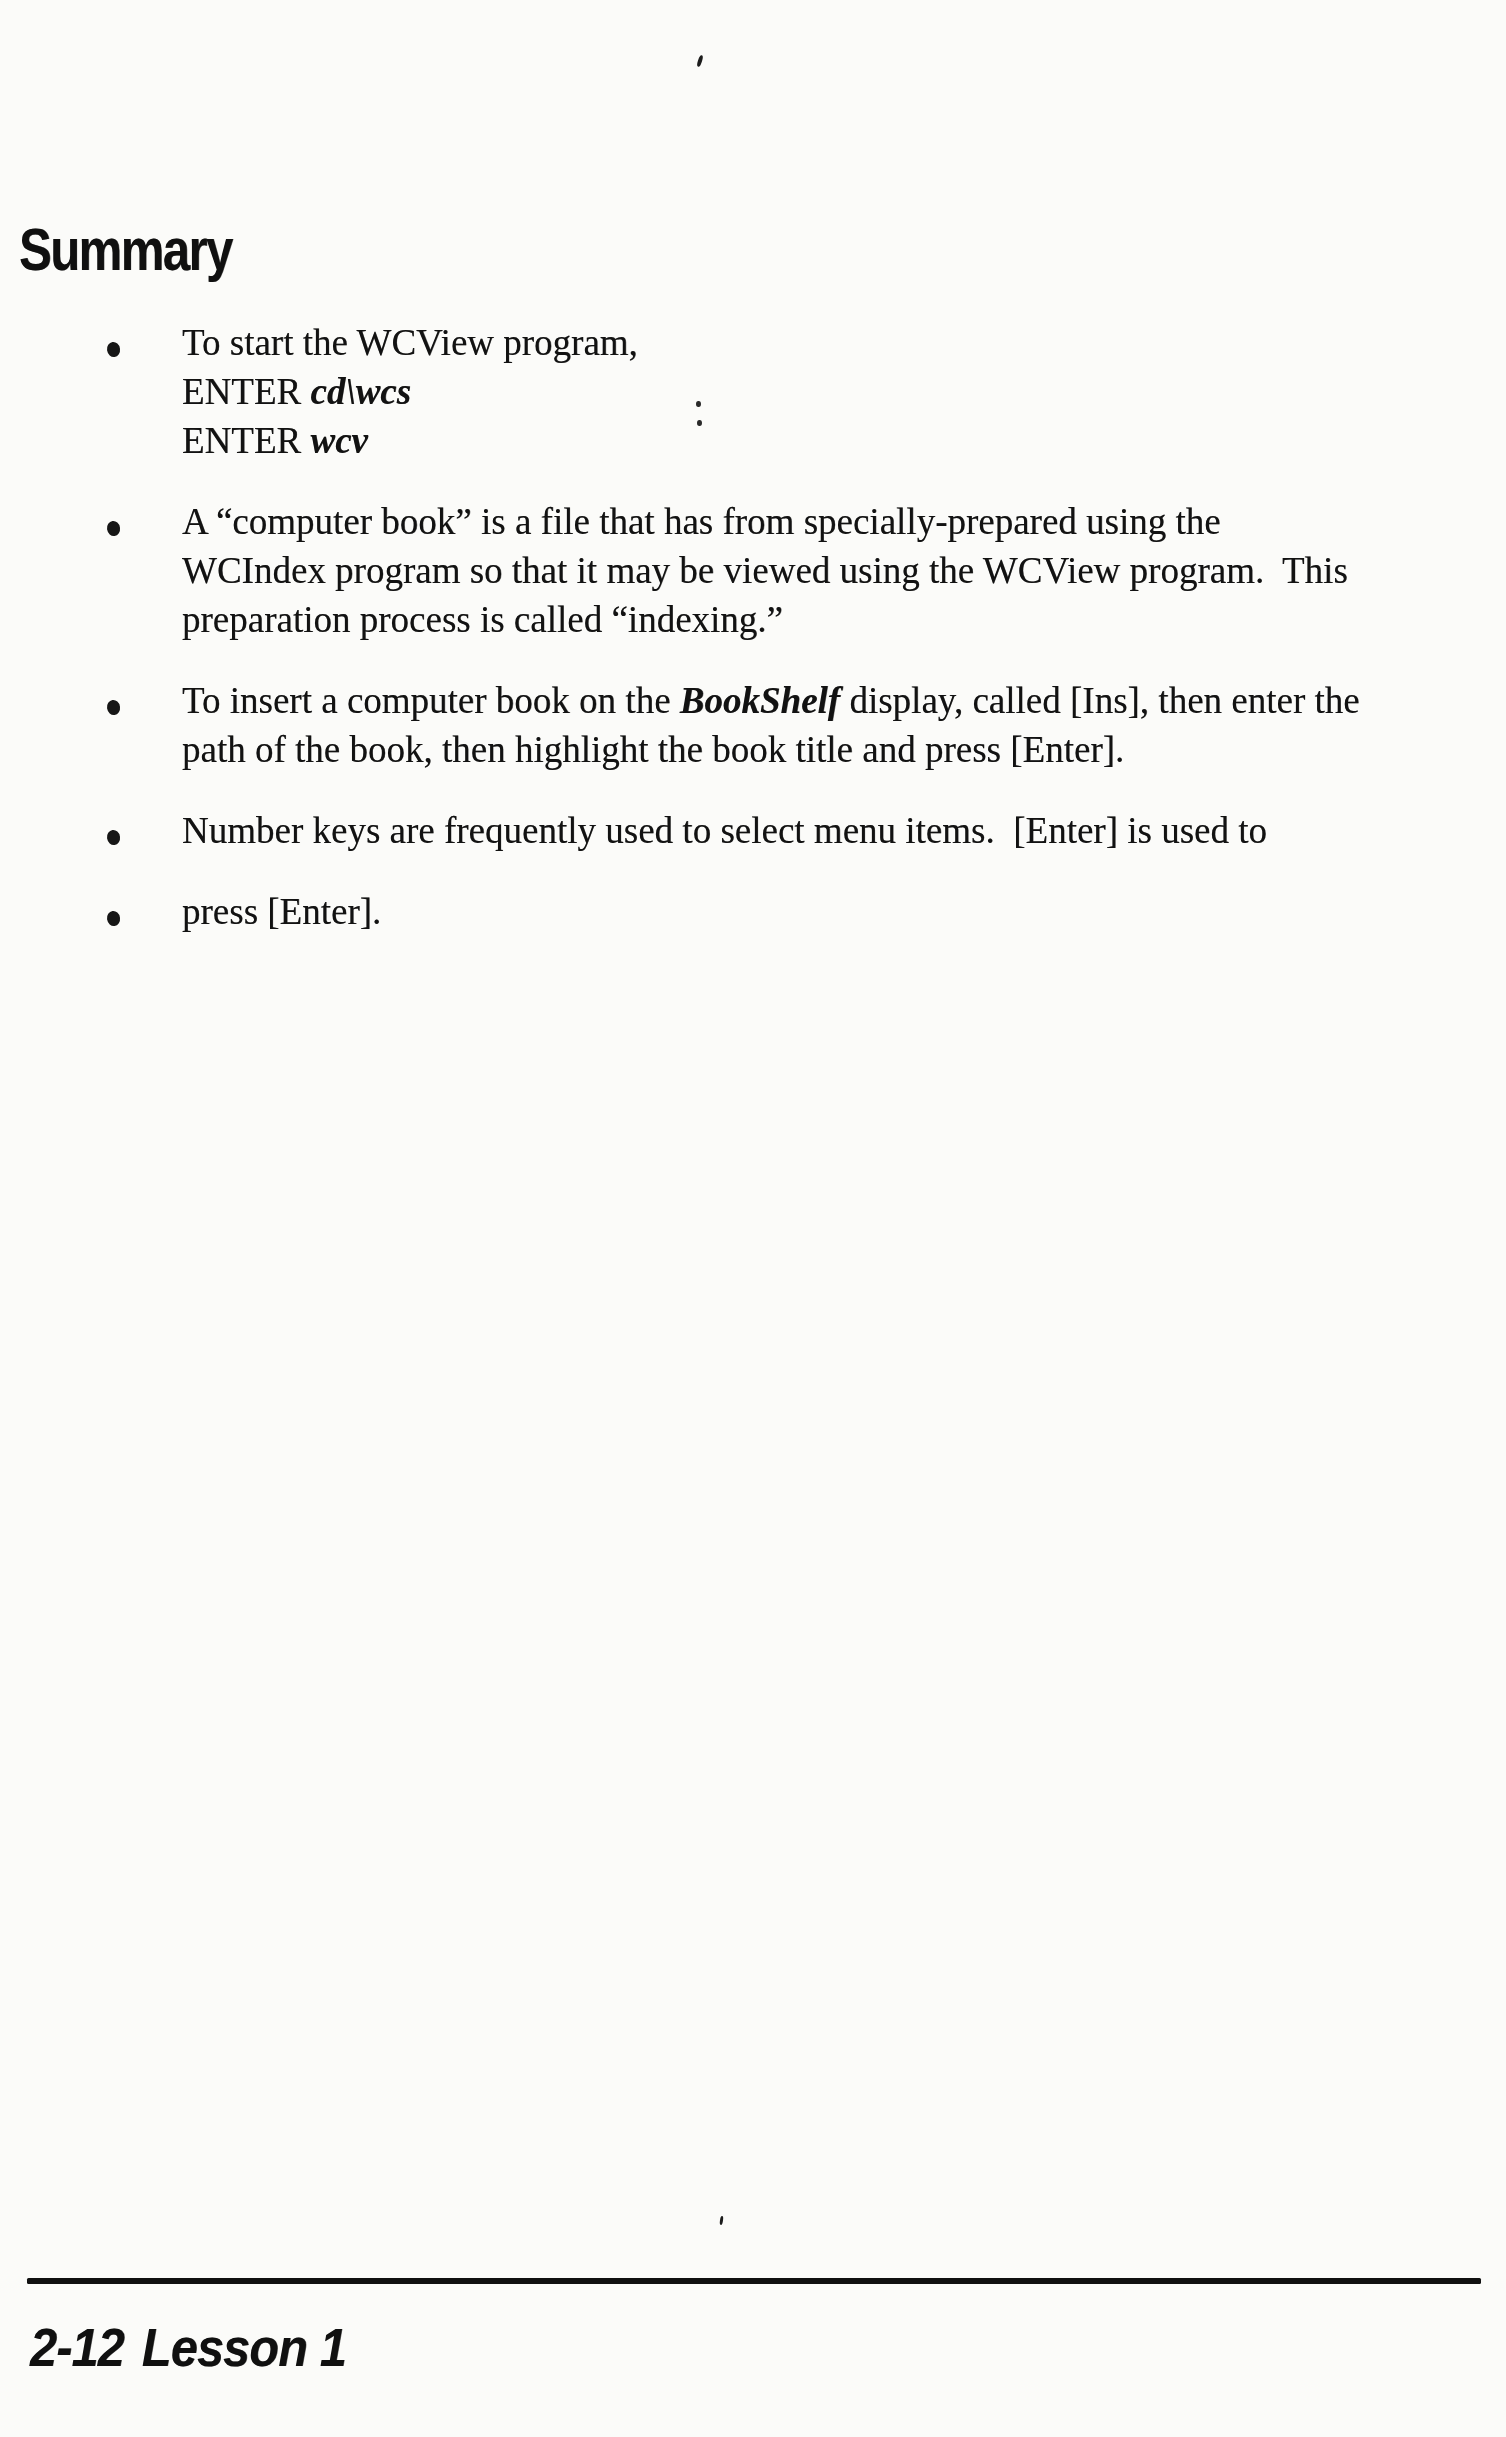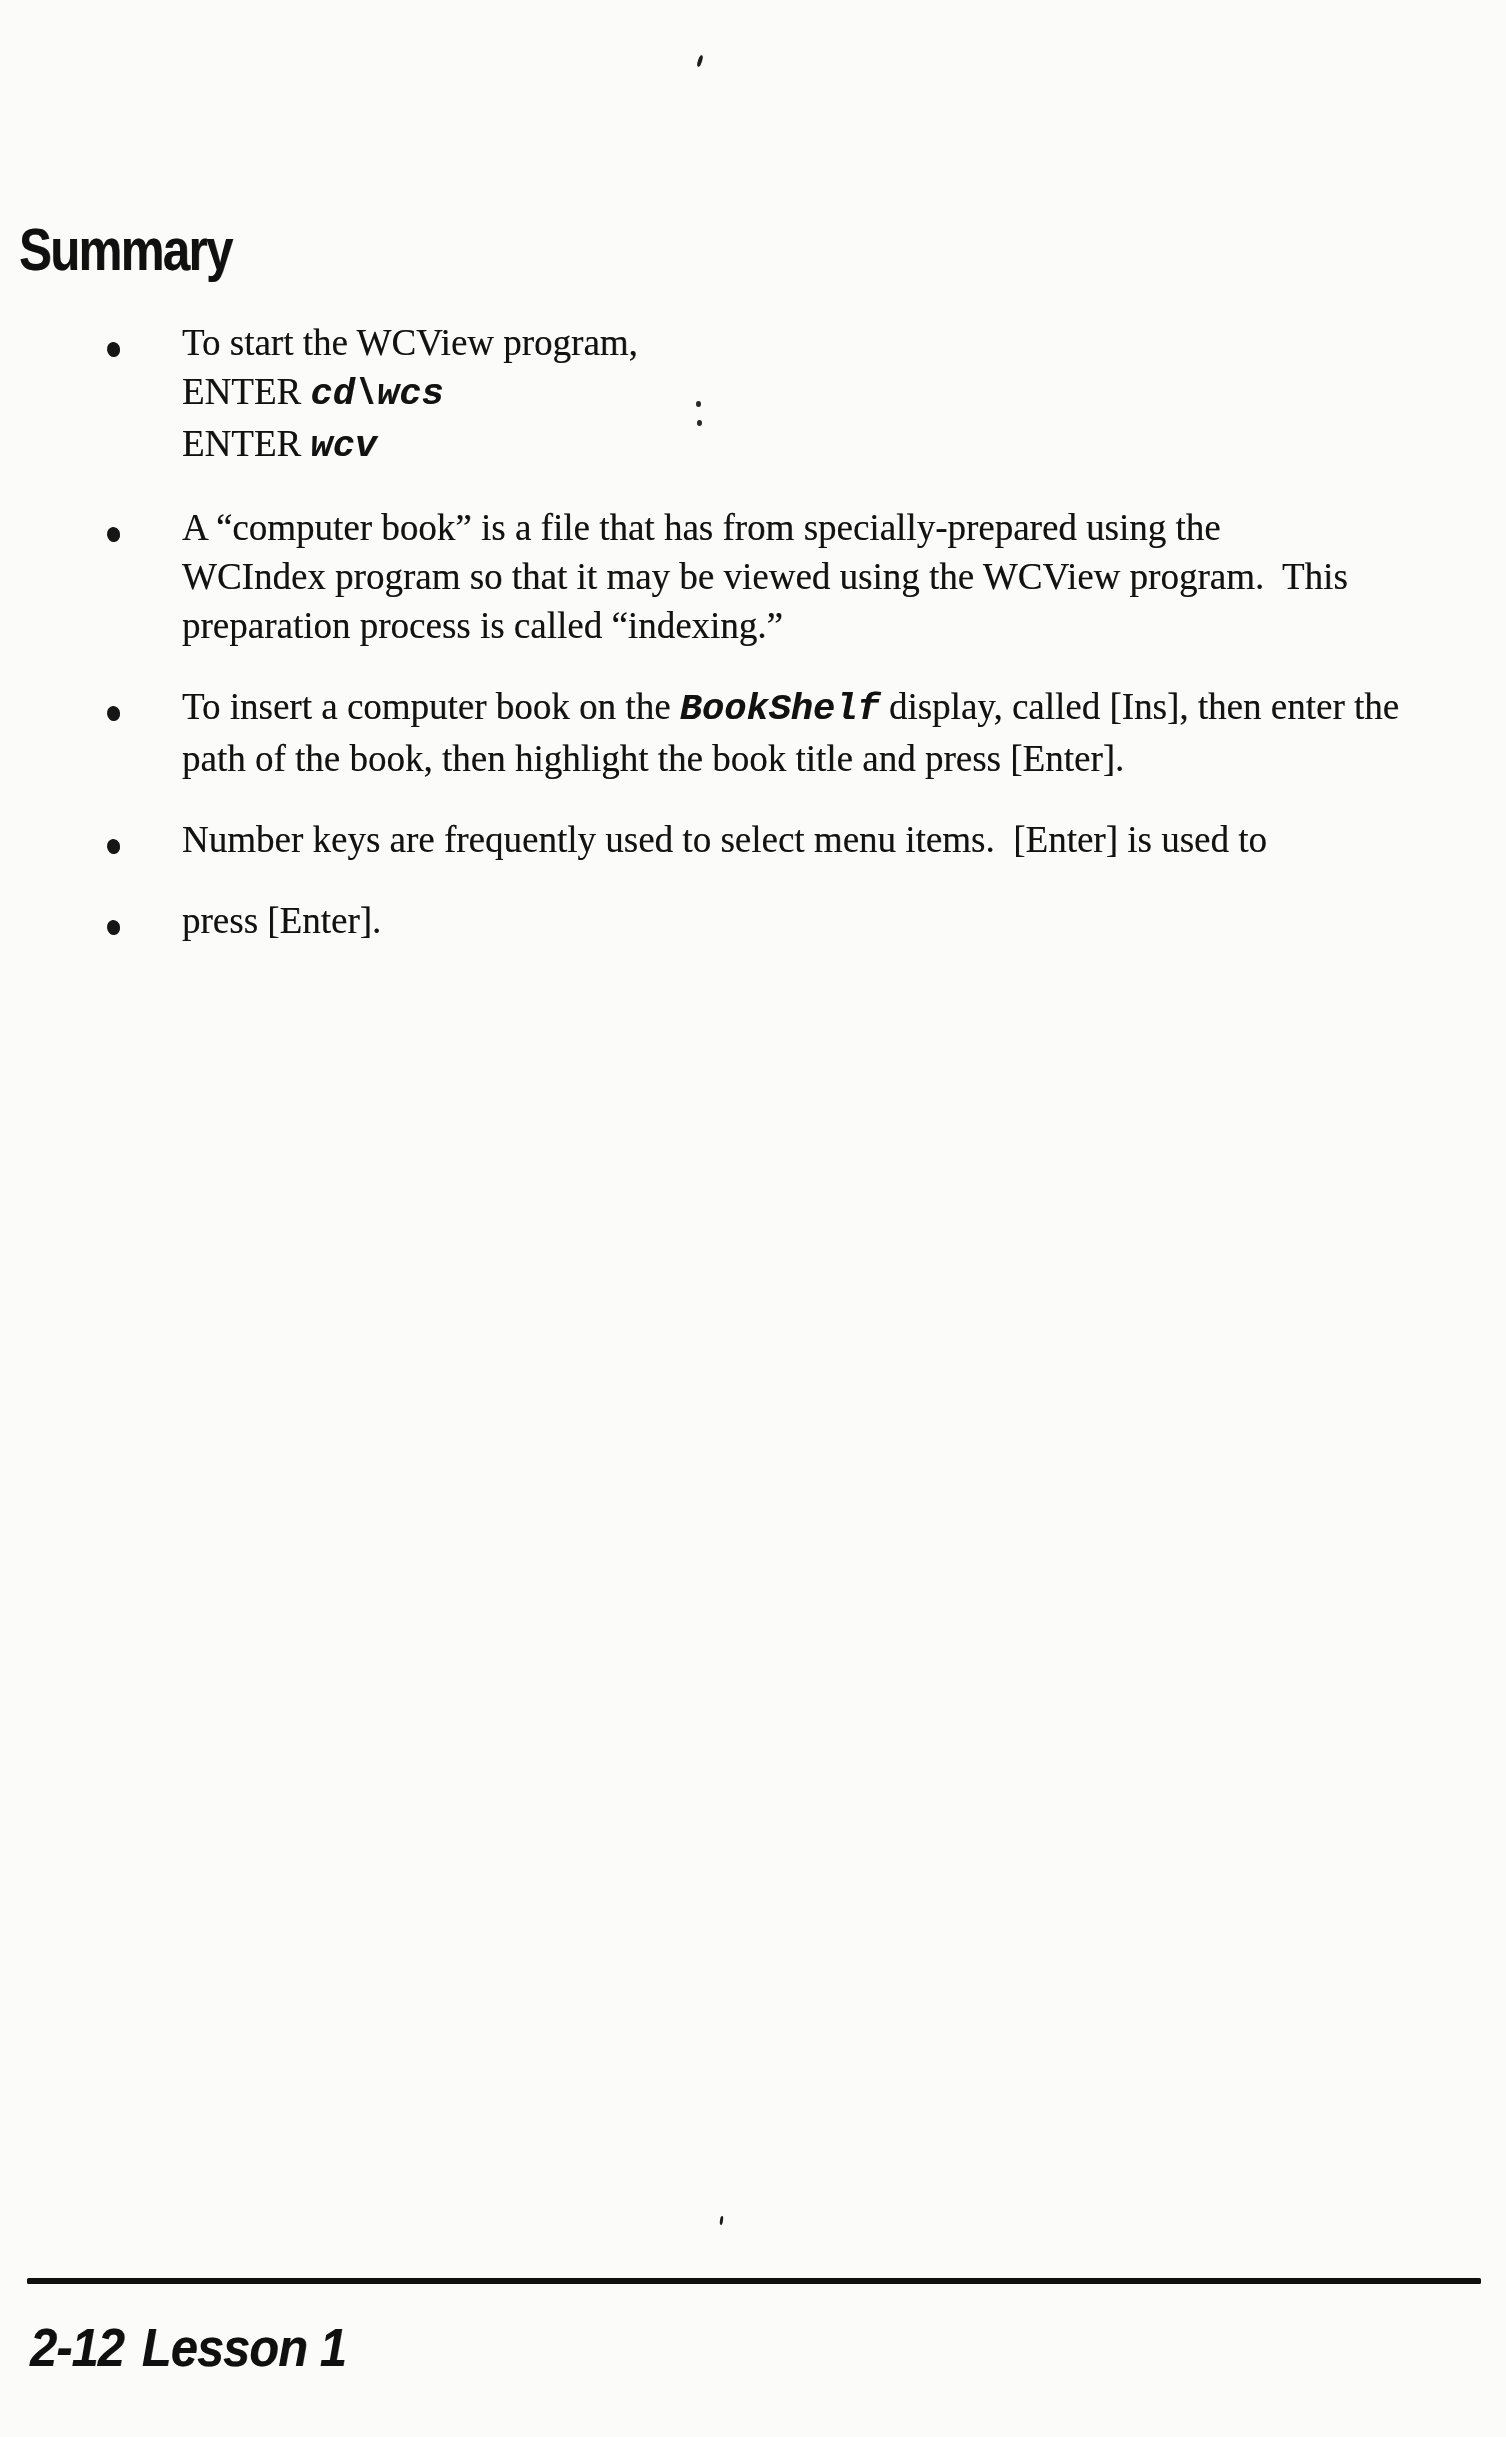--- a/index.html
+++ b/index.html
@@ -24,21 +24,21 @@
     font-size:37px; line-height:49px;
     text-shadow:0.3px 0 0 rgba(12,12,12,.5);
   }
   .bullet-item::before {
     content:""; position:absolute; left:91px; top:24px;
     width:13px; height:14.6px; background:#161616; border-radius:50%;
     transform:rotate(-8deg);
   }
   .line { white-space:pre; }
   .seg-regular { font-style:normal; font-weight:400; }
-  .seg-command { font-style:italic; font-weight:700;font-family:Liberation Mono, monospace; }
+  .seg-command { font-style:italic; font-weight:700; }
   
   .footer-rule {
     position:absolute; left:27px; top:2278px; width:1454px; height:6.3px;
     background:#101010; border-radius:1.5px;
   }
   .page-footer {
     position:absolute; left:30px; top:2316px;
     display:flex; gap:19.5px;
     font-family:"Liberation Sans", sans-serif;
     font-weight:700; font-style:italic;

